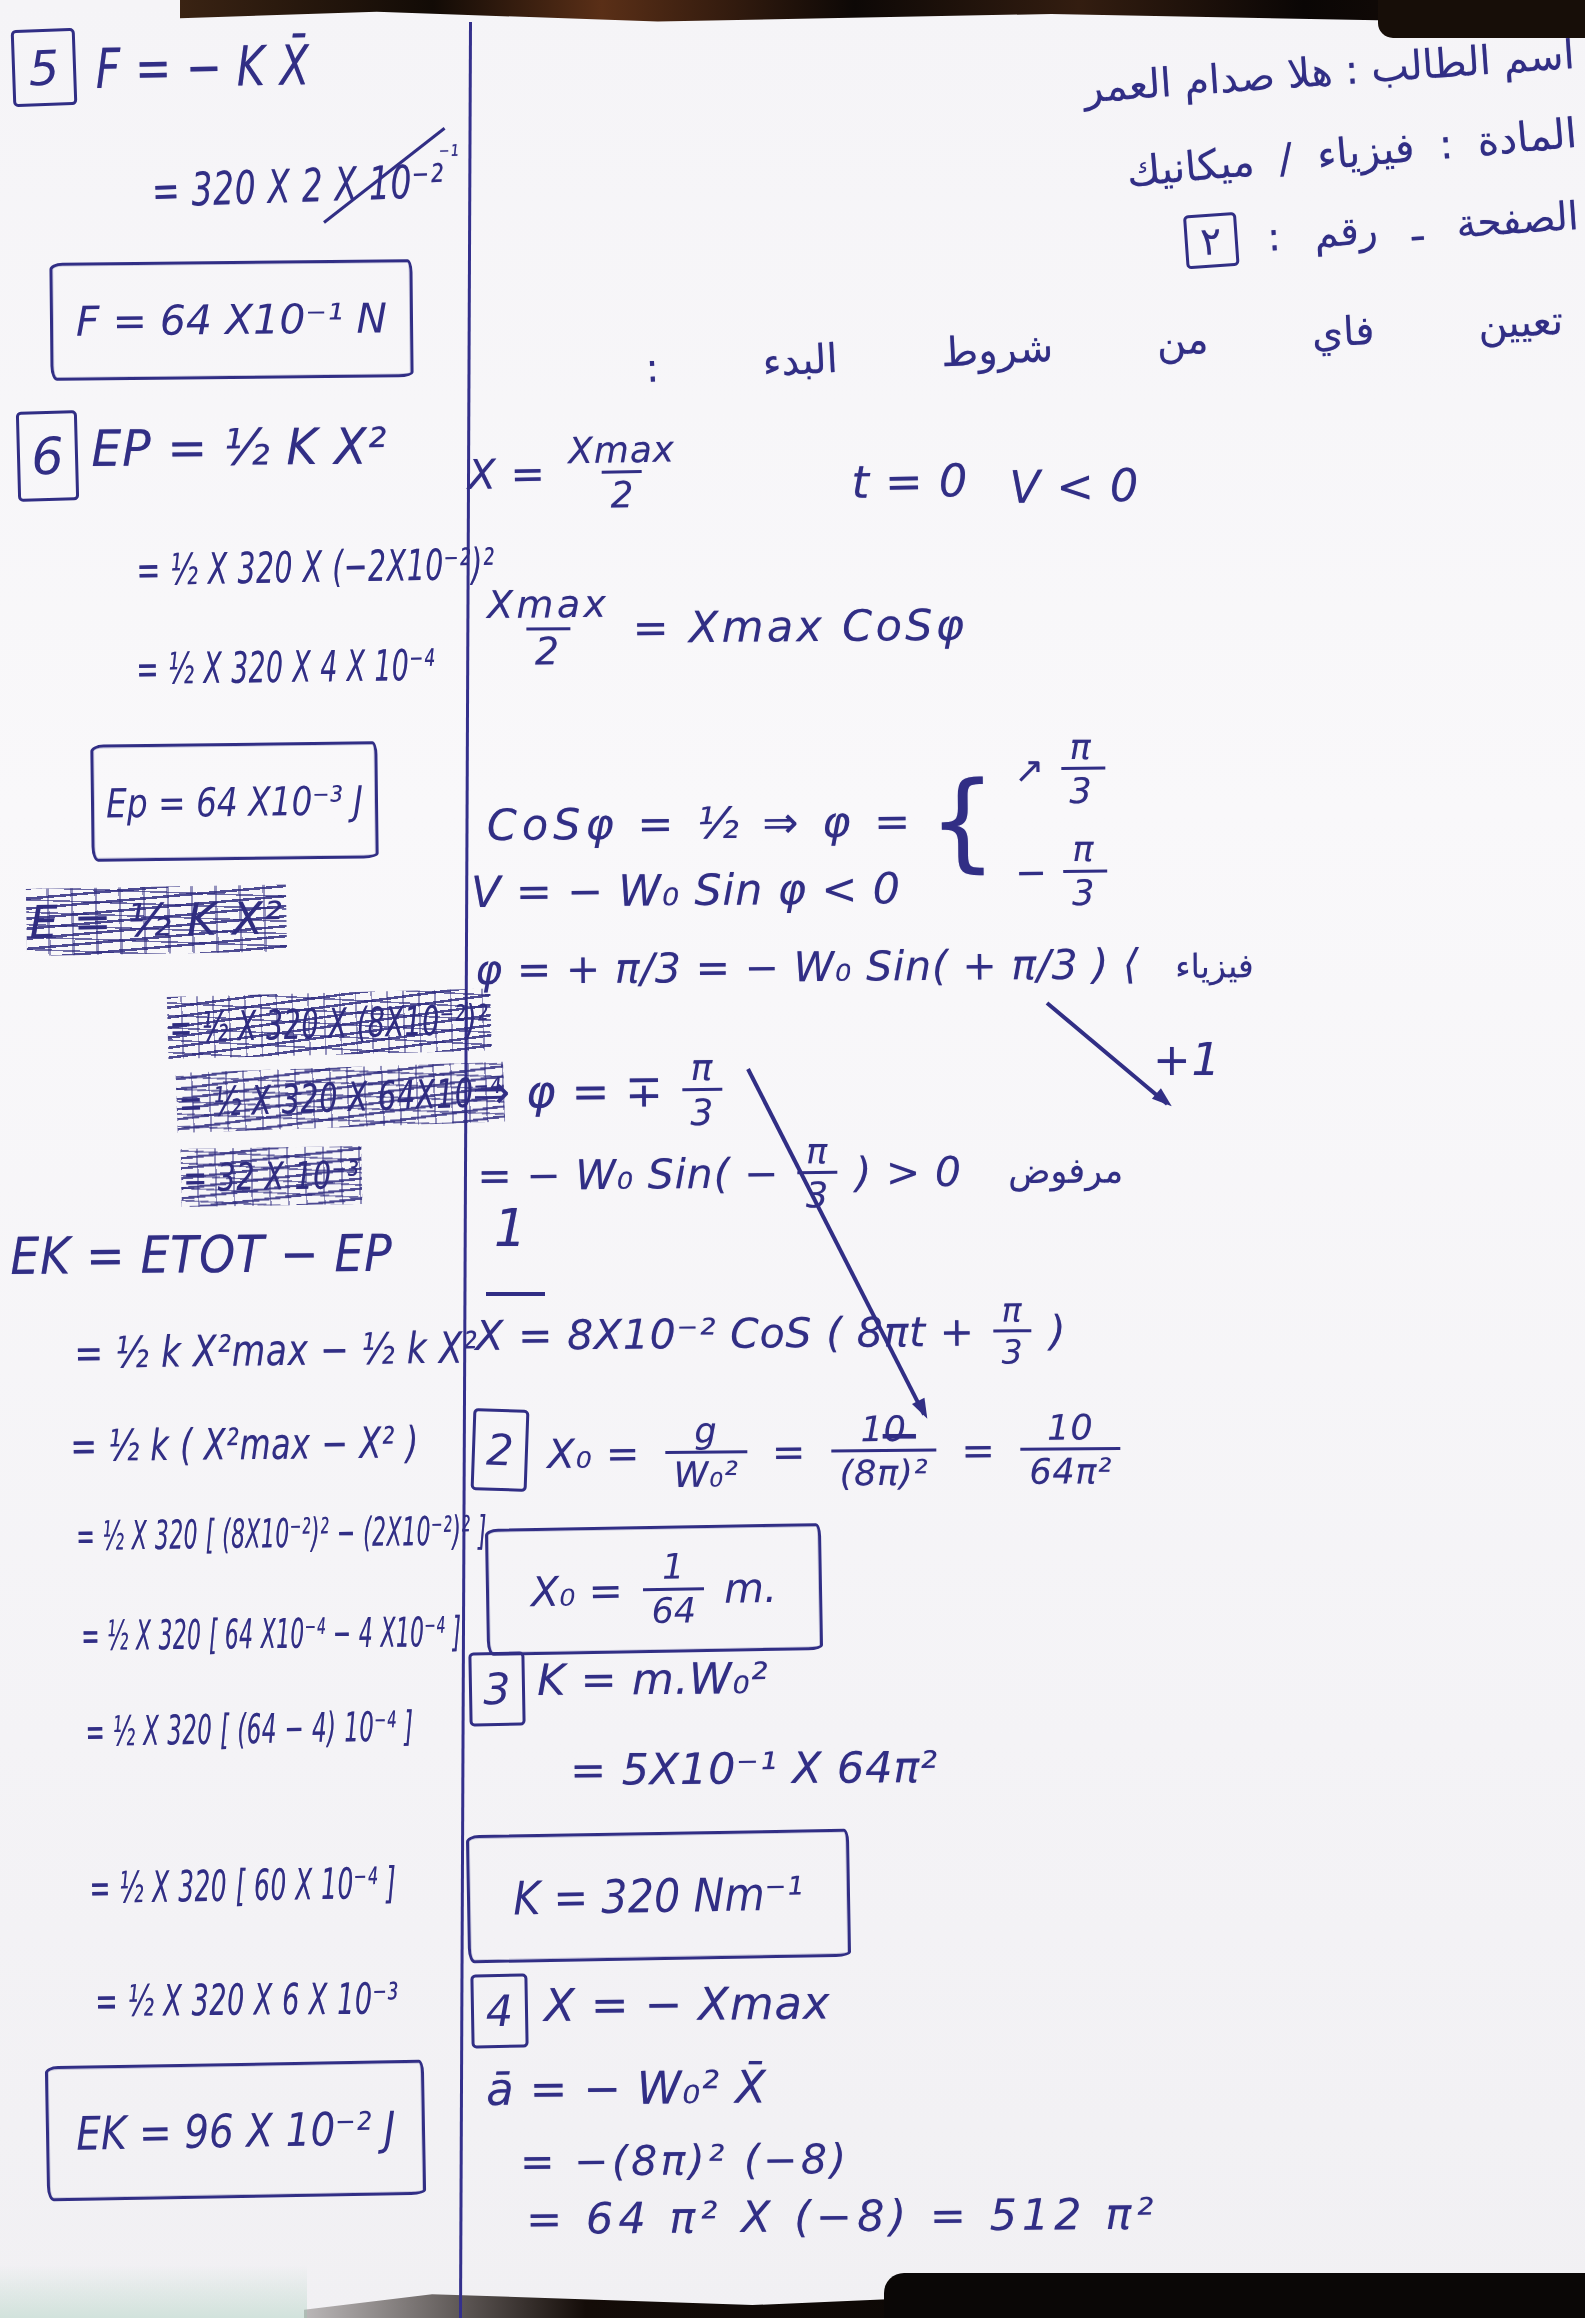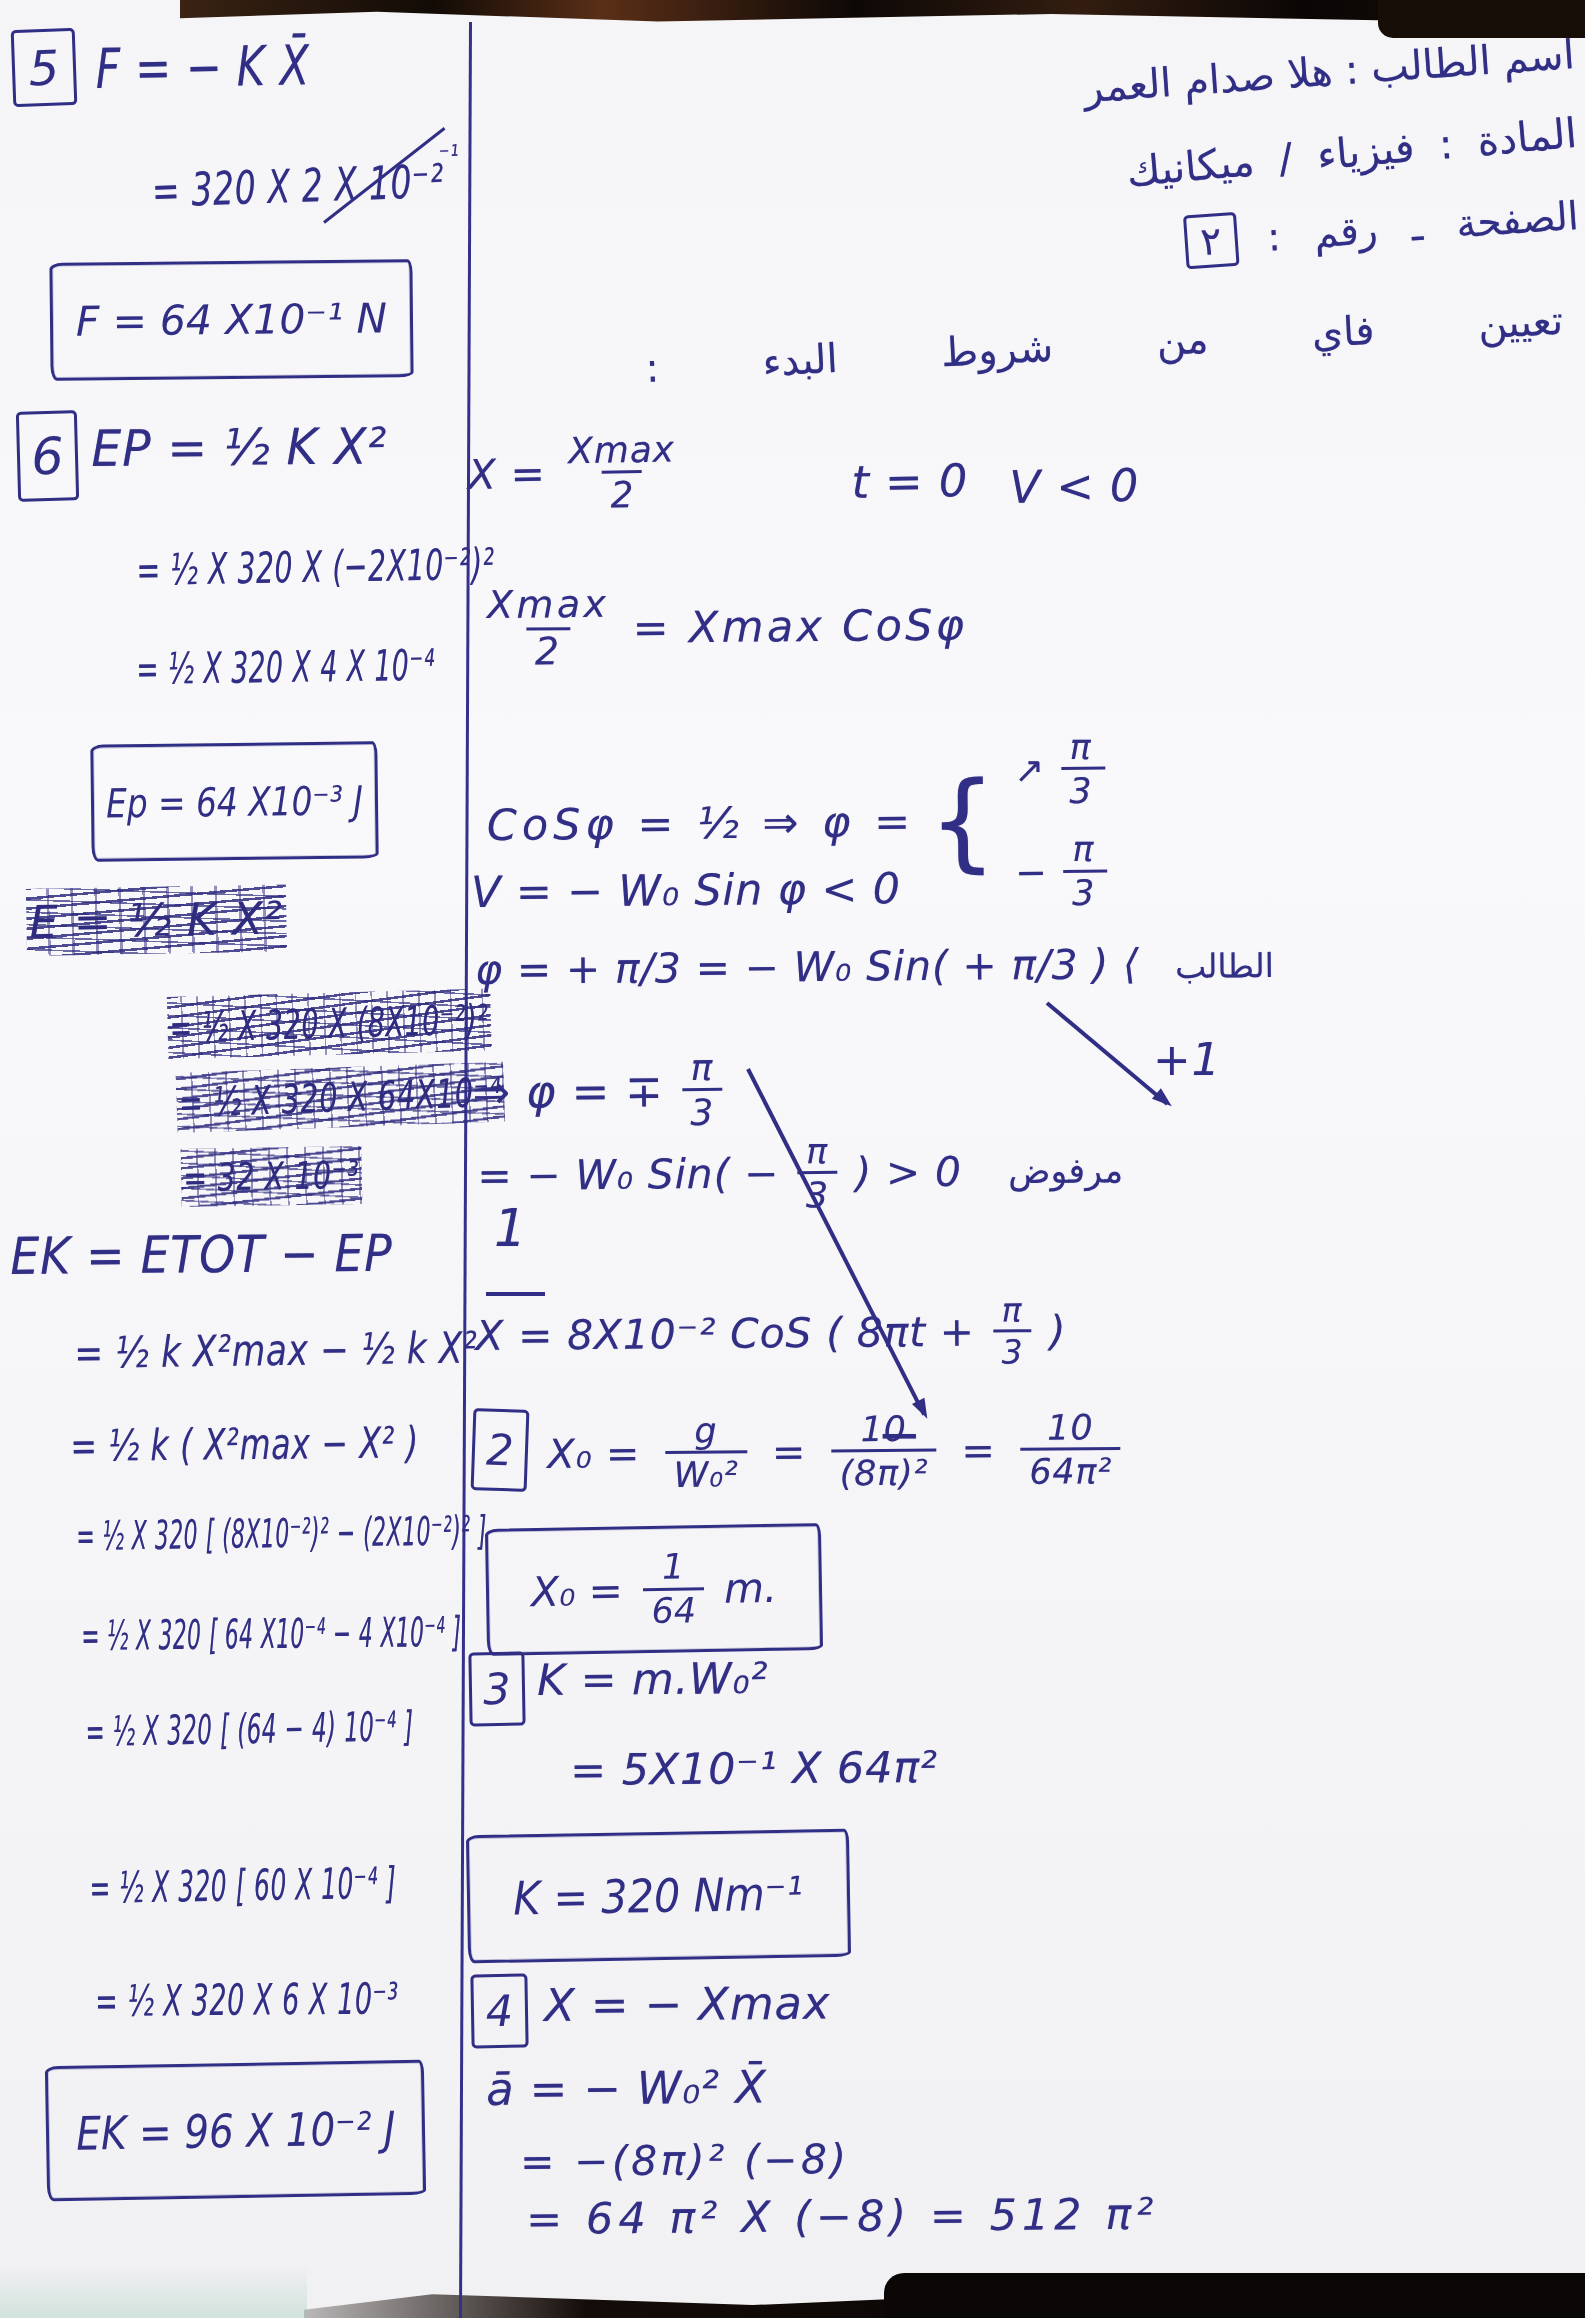--- a/index.html
+++ b/index.html
@@ -156,21 +156,21 @@
           <span class="den">3</span>
         </span>
       </span>
     </span>
   </div>
 
   <div class="hw" style="left:471px;top:867px;font-size:43px;transform:rotate(-0.5deg);">V = − W₀ Sin φ &lt; 0</div>
 
   <div class="hw" style="left:475px;top:946px;font-size:41px;transform:rotate(-0.5deg);">
     <span>φ = + π/3 = − W₀ Sin( + π/3 ) ⟨</span>
-    <span class="rtl" style="font-size:33px;margin-left:21.5px;font-style:normal;">الطالب</span>
+    <span class="rtl" style="font-size:33px;margin-left:21.5px;font-style:normal;">فيزياء</span>
   </div>
   <div class="arrow" style="left:1047px;top:1001px;width:157px;transform:rotate(40deg);"></div>
   <div class="hw" style="left:1153px;top:1033px;font-size:45px;">+1</div>
 
   <div class="hw fline" style="left:472px;top:1051px;font-size:45px;transform:rotate(-0.5deg);">
     <span>⇒ φ = ∓</span>
     <span class="frac" style="font-size:36px;">
       <span class="num">π</span>
       <span class="den">3</span>
     </span>

